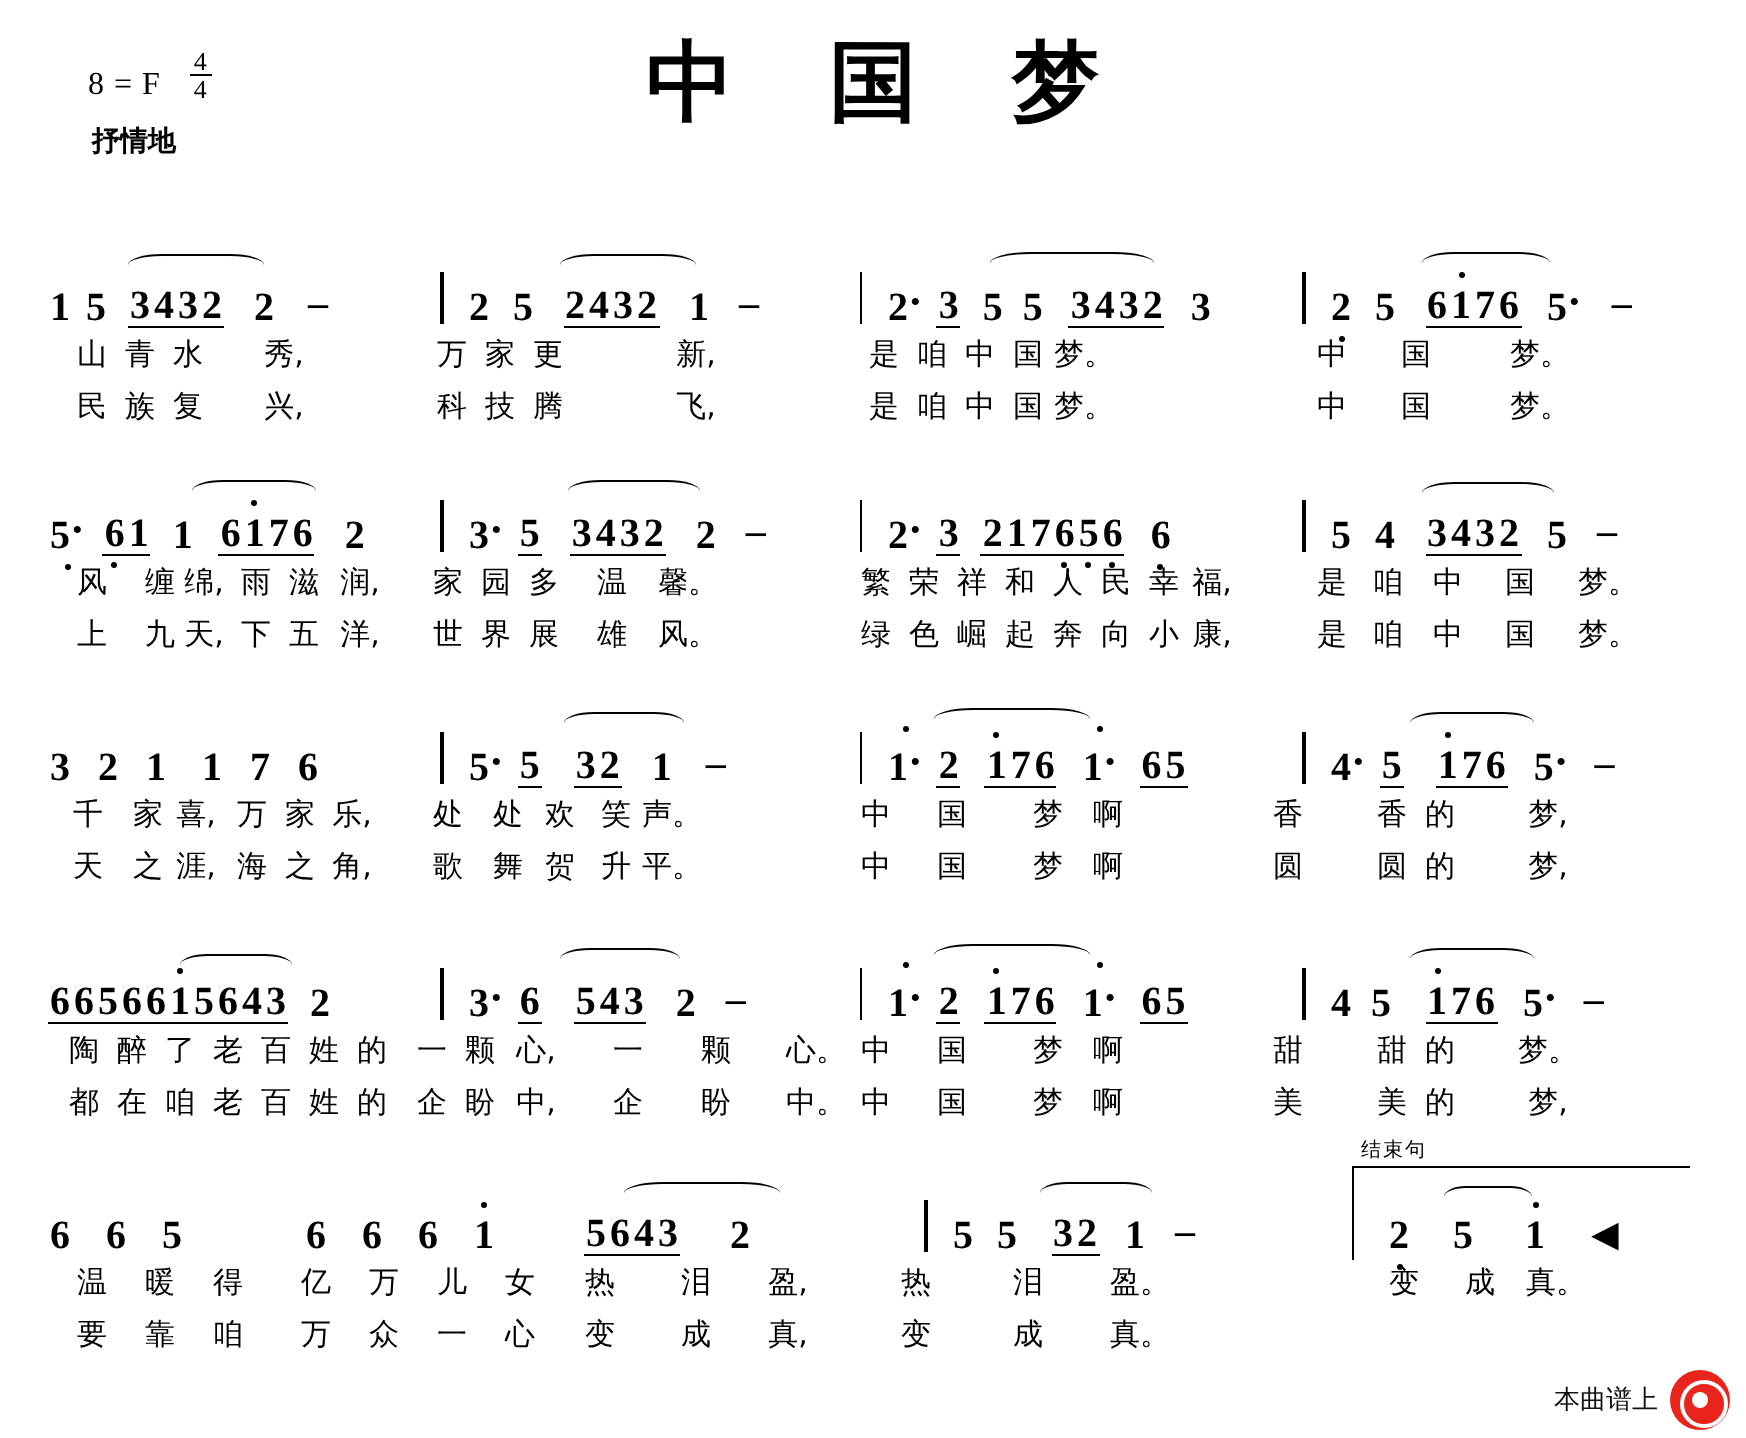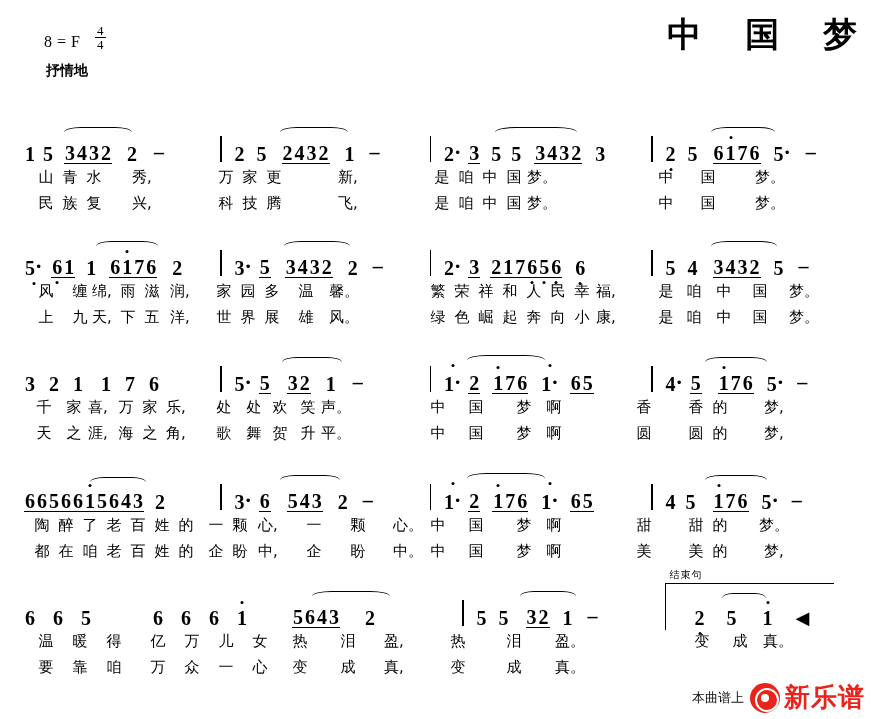--- a/index.html
+++ b/index.html
@@ -48,23 +48,23 @@
     font-family: "DejaVu Sans", sans-serif;
     font-size: 14px;
     font-weight: bold;
   }
 
   .title {
     position: absolute;
     left: 0;
     top: 12px;
     width: 873px;
-    text-align: right;
+    text-align: center;
     font-family: "DejaVu Sans", sans-serif;
-    font-size: 34px;
+    font-size: 44px;
     font-weight: bold;
     letter-spacing: 16px;
     text-indent: 16px;
   }
 
   .credits {
     position: absolute;
     right: 36px;
     top: 38px;
     font-family: "DejaVu Sans", sans-serif;
@@ -726,21 +726,21 @@
           <span class="note">5</span>
           <span class="note" style="margin-left:10px;">5</span>
           <span class="note beam1" style="margin-left:16px;">3</span>
           <span class="note beam1">2</span>
           <span class="note" style="margin-left:12px;">1</span>
           <span class="dash" style="margin-left:12px;">–</span>
         </div>
       </div>
 
       <div class="measure" style="width:180px; margin-left:18px;">
-        <div class="ending" style="left:1px; top:-24px; width:168px;">
+        <div class="ending" style="left:12px; top:-24px; width:168px;">
           <span class="ending-label">结束句</span>
         </div>
         <div class="slur" style="left:58px; top:-14px; width:44px;"></div>
         <div class="notes" style="margin-left:24px;">
           <span class="note"><i class="dot-dn"></i>2</span>
           <span class="note" style="margin-left:20px;">5</span>
           <span class="note" style="margin-left:24px;"><i class="dot-up"></i>1</span>
           <span class="fine-mark" style="margin-left:22px;">◀</span>
         </div>
       </div>
@@ -778,17 +778,16 @@
       <span style="left:440px;">变</span>
         <span style="left:496px;">成</span>
         <span style="left:552px;">真。</span>
     </div>
   </div>
 
   <div class="footer">
     <span class="footer-text">本曲谱上</span>
     <span class="logo-badge">
       <span class="logo-circle"></span>
-      <span class="logo-text">新乐谱</span>
     </span>
   </div>
 
 </div>
 
 </body></html>

